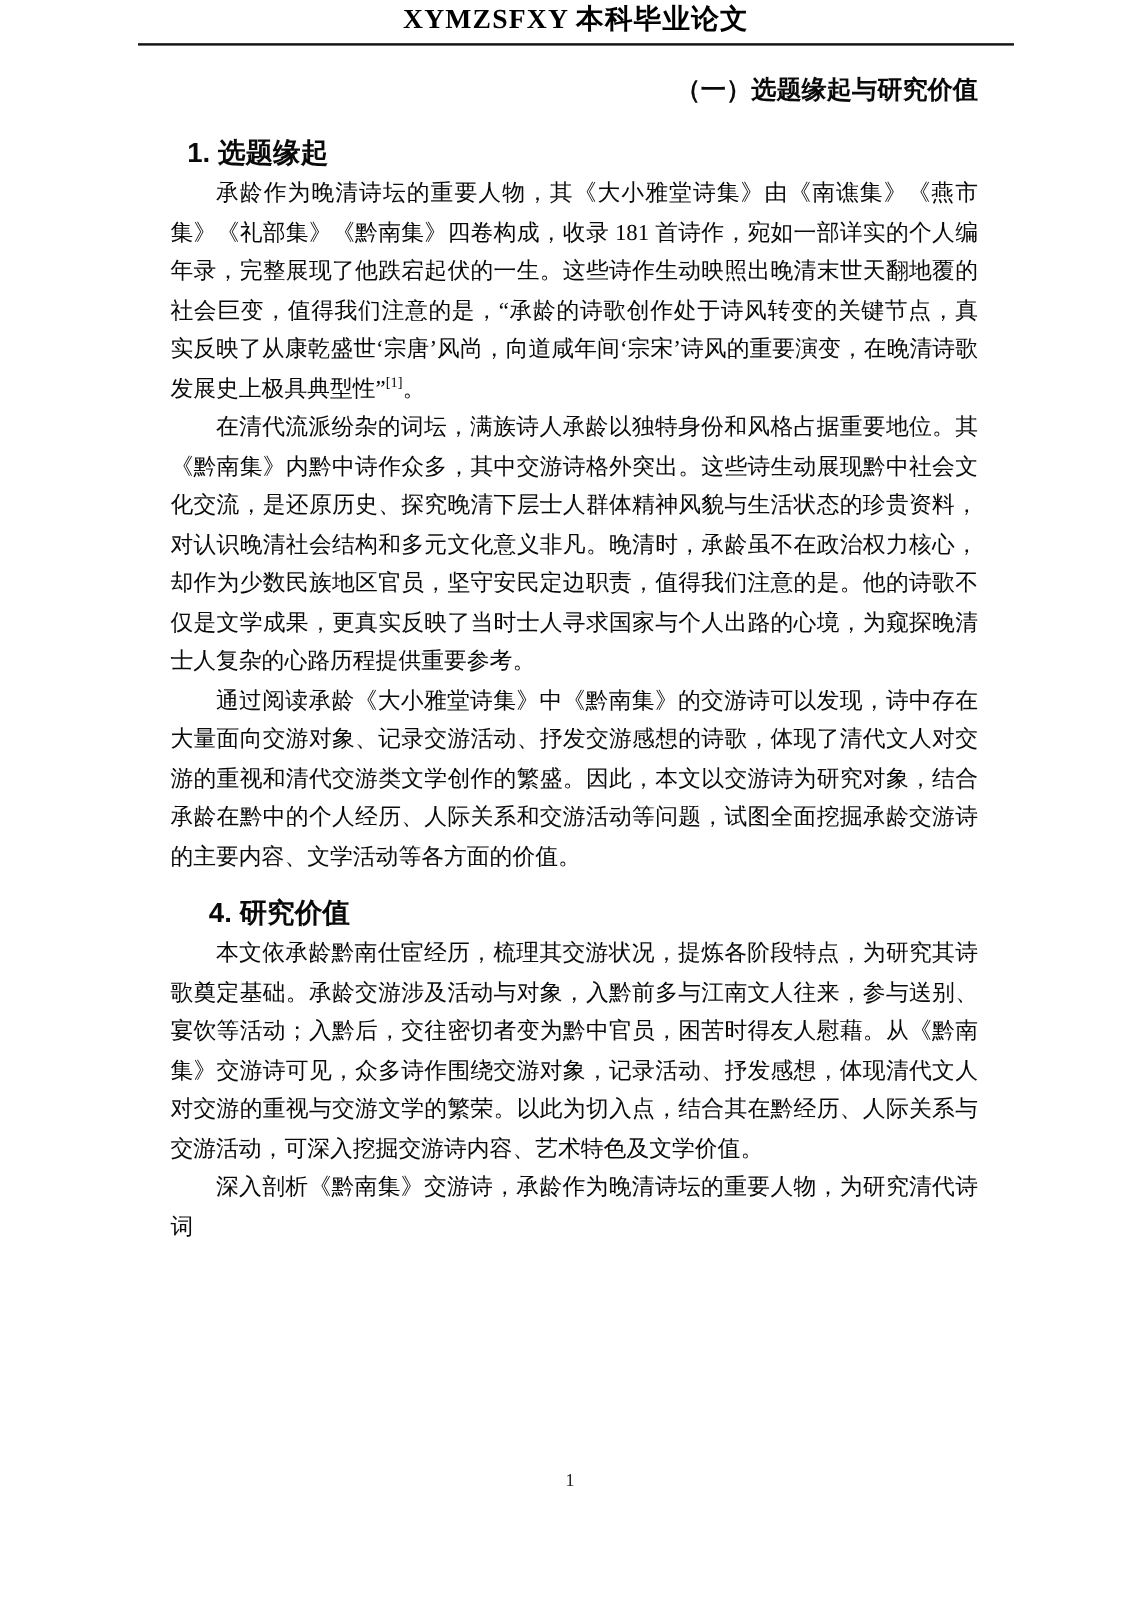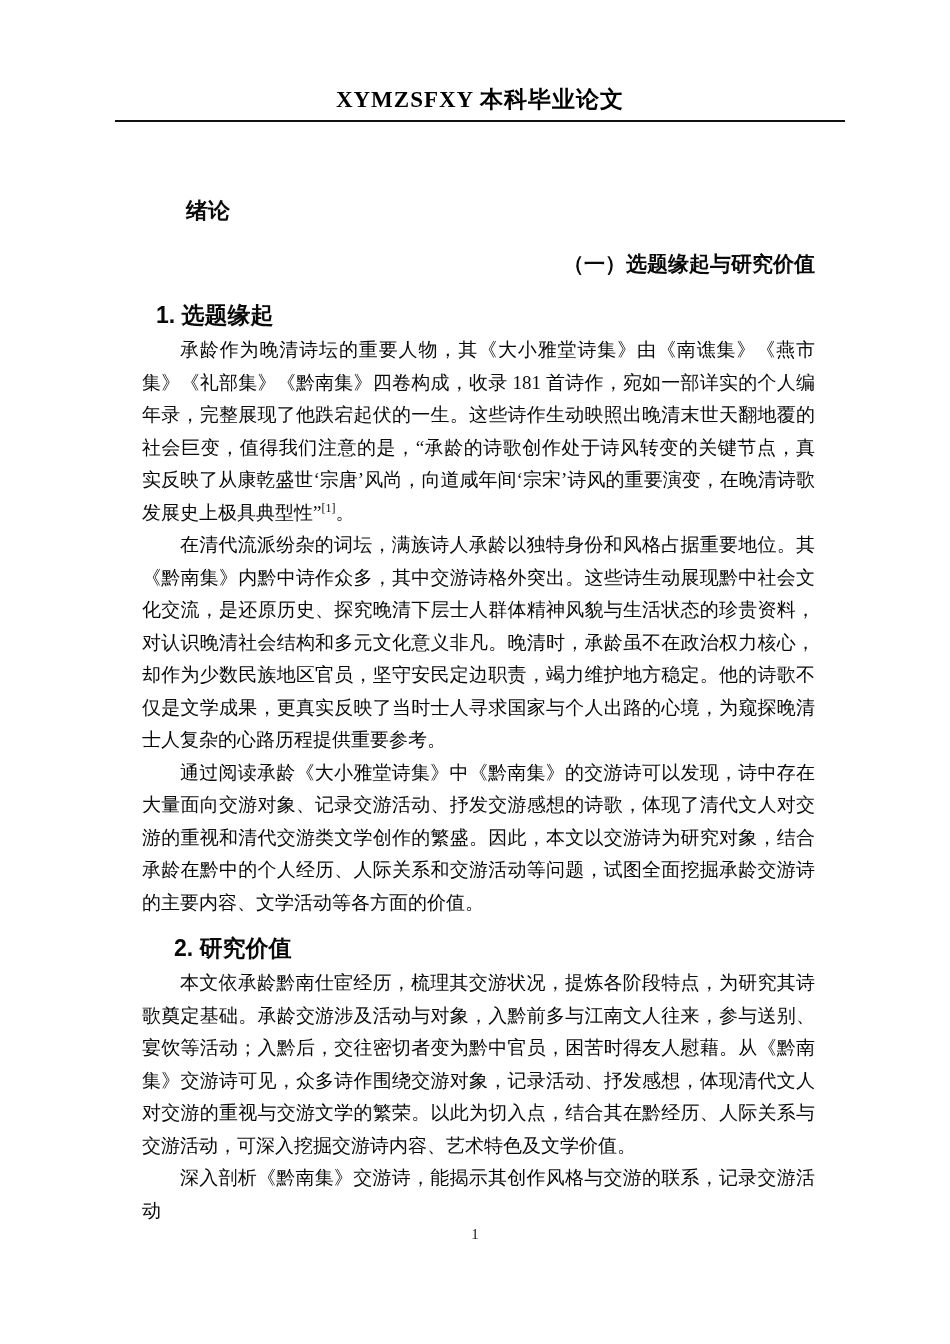--- a/index.html
+++ b/index.html
@@ -11,21 +11,20 @@
     position: relative;
     width: 950px;
     height: 1344px;
     margin: 0 auto;
     background: #ffffff;
     color: #0a0a0a;
     overflow: hidden;
   }
   .page-header {
     margin: 0 105px 0 115px;
-    padding-top: 84px;
     padding-bottom: 5px;
     border-bottom: 2px solid #111111;
     text-align: center;
     font-family: "Liberation Serif", "DejaVu Serif", serif;
     font-weight: bold;
     font-size: 23px;
     letter-spacing: 1px;
     color: #000000;
   }
   .page-body {
@@ -87,37 +86,36 @@
 <body>
 
 <div class="page">
 
   <div class="page-header">
     <span>XYMZSFXY 本科毕业论文</span>
   </div>
 
   <div class="page-body">
 
-    <h1 class="chapter">绪论</h1>
 
     <h2 class="section">（一）选题缘起与研究价值</h2>
 
     <h3 class="sub sub1">1. 选题缘起</h3>
 
     <p class="para first-after-head"><span>承龄作为晚清诗坛的重要人物，其《大小雅堂诗集》由《南谯集》《燕市集》《礼部集》《黔南集》四卷构成，收录 181 首诗作，宛如一部详实的个人编年录，完整展现了他跌宕起伏的一生。这些诗作生动映照出晚清末世天翻地覆的社会巨变，值得我们注意的是，“承龄的诗歌创作处于诗风转变的关键节点，真实反映了从康乾盛世‘宗唐’风尚，向道咸年间‘宗宋’诗风的重要演变，在晚清诗歌发展史上极具典型性”</span><sup class="cite">[1]</sup><span>。</span></p>
 
-    <p class="para">在清代流派纷杂的词坛，满族诗人承龄以独特身份和风格占据重要地位。其《黔南集》内黔中诗作众多，其中交游诗格外突出。这些诗生动展现黔中社会文化交流，是还原历史、探究晚清下层士人群体精神风貌与生活状态的珍贵资料，对认识晚清社会结构和多元文化意义非凡。晚清时，承龄虽不在政治权力核心，却作为少数民族地区官员，坚守安民定边职责，竭力维护地方稳定。他的诗歌不仅是文学成果，更真实反映了当时士人寻求国家与个人出路的心境，为窥探晚清士人复杂的心路历程提供重要参考。</p>
+    <p class="para">在清代流派纷杂的词坛，满族诗人承龄以独特身份和风格占据重要地位。其《黔南集》内黔中诗作众多，其中交游诗格外突出。这些诗生动展现黔中社会文化交流，是还原历史、探究晚清下层士人群体精神风貌与生活状态的珍贵资料，对认识晚清社会结构和多元文化意义非凡。晚清时，承龄虽不在政治权力核心，却作为少数民族地区官员，坚守安民定边职责，值得我们注意的是。他的诗歌不仅是文学成果，更真实反映了当时士人寻求国家与个人出路的心境，为窥探晚清士人复杂的心路历程提供重要参考。</p>
 
     <p class="para">通过阅读承龄《大小雅堂诗集》中《黔南集》的交游诗可以发现，诗中存在大量面向交游对象、记录交游活动、抒发交游感想的诗歌，体现了清代文人对交游的重视和清代交游类文学创作的繁盛。因此，本文以交游诗为研究对象，结合承龄在黔中的个人经历、人际关系和交游活动等问题，试图全面挖掘承龄交游诗的主要内容、文学活动等各方面的价值。</p>
 
-    <h3 class="sub sub2">2. 研究价值</h3>
+    <h3 class="sub sub2">4. 研究价值</h3>
 
     <p class="para first-after-head">本文依承龄黔南仕宦经历，梳理其交游状况，提炼各阶段特点，为研究其诗歌奠定基础。承龄交游涉及活动与对象，入黔前多与江南文人往来，参与送别、宴饮等活动；入黔后，交往密切者变为黔中官员，困苦时得友人慰藉。从《黔南集》交游诗可见，众多诗作围绕交游对象，记录活动、抒发感想，体现清代文人对交游的重视与交游文学的繁荣。以此为切入点，结合其在黔经历、人际关系与交游活动，可深入挖掘交游诗内容、艺术特色及文学价值。</p>
 
-    <p class="para">深入剖析《黔南集》交游诗，能揭示其创作风格与交游的联系，记录交游活动</p>
+    <p class="para">深入剖析《黔南集》交游诗，承龄作为晚清诗坛的重要人物，为研究清代诗词</p>
 
   </div>
 
   <div class="page-footer">
     <span>1</span>
   </div>
 
 </div>
 
 </body></html>

